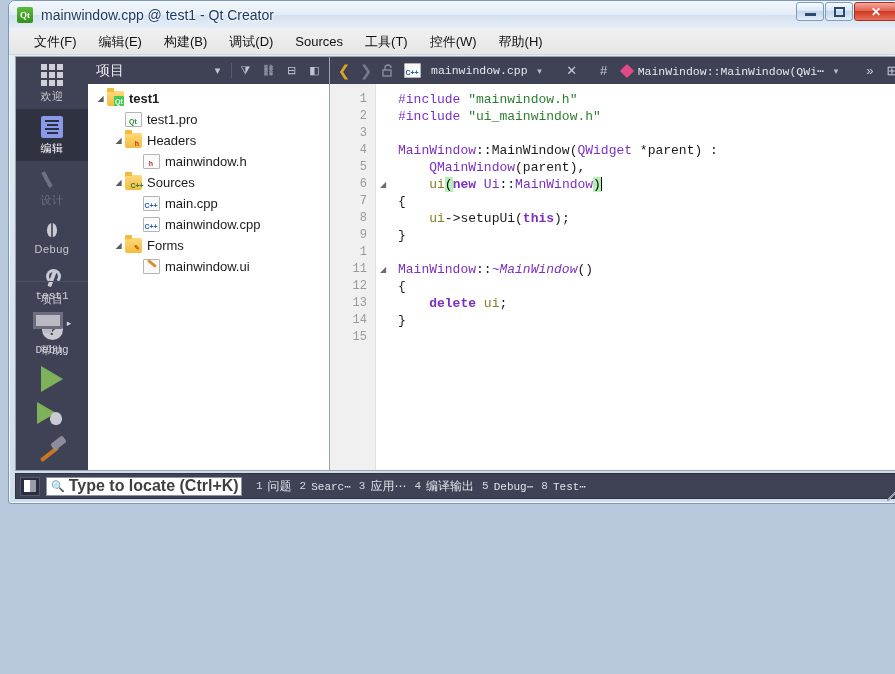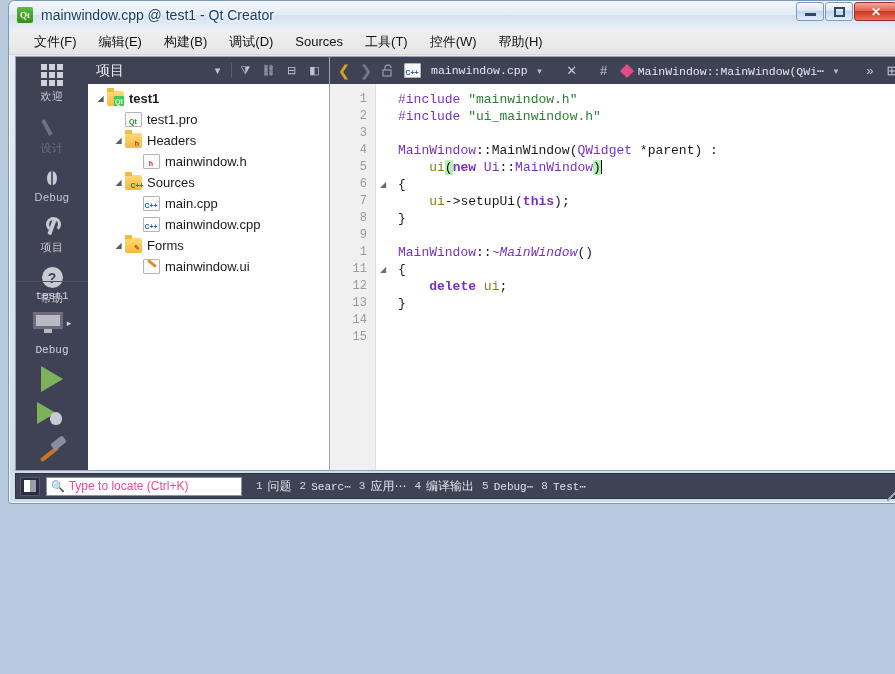--- a/index.html
+++ b/index.html
@@ -219,21 +219,21 @@
     background:#3f4255; display:flex; align-items:center; padding:0 4px; gap:6px;
     border:1px solid #2f3240;
   }
   #sidebar-toggle { width:20px;height:19px; background:#2b2e3c; border:1px solid #555872;
     display:flex; align-items:center; justify-content:center; flex:none;}
   #sidebar-toggle .half { width:12px;height:12px; background:#fff;
     border-right:6px solid #9a9cac;}
   #locator { flex:none; width:196px; height:19px; background:#fff; border:1px solid #8f92a3;
     display:flex; align-items:center; padding-left:4px; gap:4px;}
   #locator .mag { font-size:11px; color:#555; }
-  #locator .ph { font-size:12px; color:#ec4899; }
+  #locator .ph { font-size:16px; color:#404040;font-weight:bold; }
   .outpane { display:flex; align-items:center; gap:5px; margin-left:8px; white-space:nowrap;}
   .outnum { font-family:"Liberation Mono", monospace; font-size:11px; color:#d6d8e2;}
   .outlbl { font-size:12px; color:#dfe1ea; }
   .outlbl.mono { font-family:"Liberation Mono", monospace; font-size:11px;}
 
   #watermark {
     position:absolute; right:14px; bottom:4px; font-size:20px; color:rgba(255,255,255,.55);
     font-family:"Liberation Sans", sans-serif; letter-spacing:0px; pointer-events:none;
     white-space:nowrap;
   }
@@ -281,20 +281,29 @@
               <i></i>
               <i></i>
               <i></i>
               <i></i>
               <i></i>
               <i></i>
               <i></i>
               <i></i>
             </span>
             <span class="mode-label">欢迎</span>
+          </div>
+          <div class="mode active">
+            <span class="ic-edit">
+              <i></i>
+              <i></i>
+              <i></i>
+              <i></i>
+            </span>
+            <span class="mode-label">编辑</span>
           </div>
           <div class="mode disabled">
             <span class="ic-pencil"></span>
             <span class="mode-label">设计</span>
           </div>
           <div class="mode">
             <span class="ic-bug"></span>
             <span class="mode-label">Debug</span>
           </div>
           <div class="mode">
@@ -471,20 +480,21 @@
             <div class="fold"></div>
             <div class="fold"></div>
             <div class="fold"></div>
             <div class="fold"></div>
           </div>
         <div id="lines">
             <div class="cline"><span class="t-pre">#include </span><span class="t-str">"mainwindow.h"</span></div>
             <div class="cline"><span class="t-pre">#include </span><span class="t-str">"ui_mainwindow.h"</span></div>
             <div class="cline">&nbsp;</div>
             <div class="cline"><span class="t-type">MainWindow</span><span class="t-plain">::</span><span class="t-plain">MainWindow</span><span class="t-plain">(</span><span class="t-type">QWidget</span><span class="t-plain"> *parent</span><span class="t-plain">) :</span></div>
+            <div class="cline"><span class="t-plain">    </span><span class="t-type">QMainWindow</span><span class="t-plain">(parent),</span></div>
             <div class="cline"><span class="t-plain">    </span><span class="t-var">ui</span><span class="brace-hl">(</span><span class="t-kw">new </span><span class="t-type">Ui</span><span class="t-plain">::</span><span class="t-type">MainWindow</span><span class="brace-hl">)</span><span class="cursor"></span></div>
             <div class="cline"><span class="t-plain">{</span></div>
             <div class="cline"><span class="t-plain">    </span><span class="t-var">ui</span><span class="t-plain">-&gt;</span><span class="t-plain">setupUi</span><span class="t-plain">(</span><span class="t-kw">this</span><span class="t-plain">);</span></div>
             <div class="cline"><span class="t-plain">}</span></div>
             <div class="cline">&nbsp;</div>
             <div class="cline"><span class="t-type">MainWindow</span><span class="t-plain">::</span><span class="t-ital">~MainWindow</span><span class="t-plain">()</span></div>
             <div class="cline"><span class="t-plain">{</span></div>
             <div class="cline"><span class="t-plain">    </span><span class="t-kw">delete</span><span class="t-plain"> </span><span class="t-var">ui</span><span class="t-plain">;</span></div>
             <div class="cline"><span class="t-plain">}</span></div>
             <div class="cline">&nbsp;</div>

